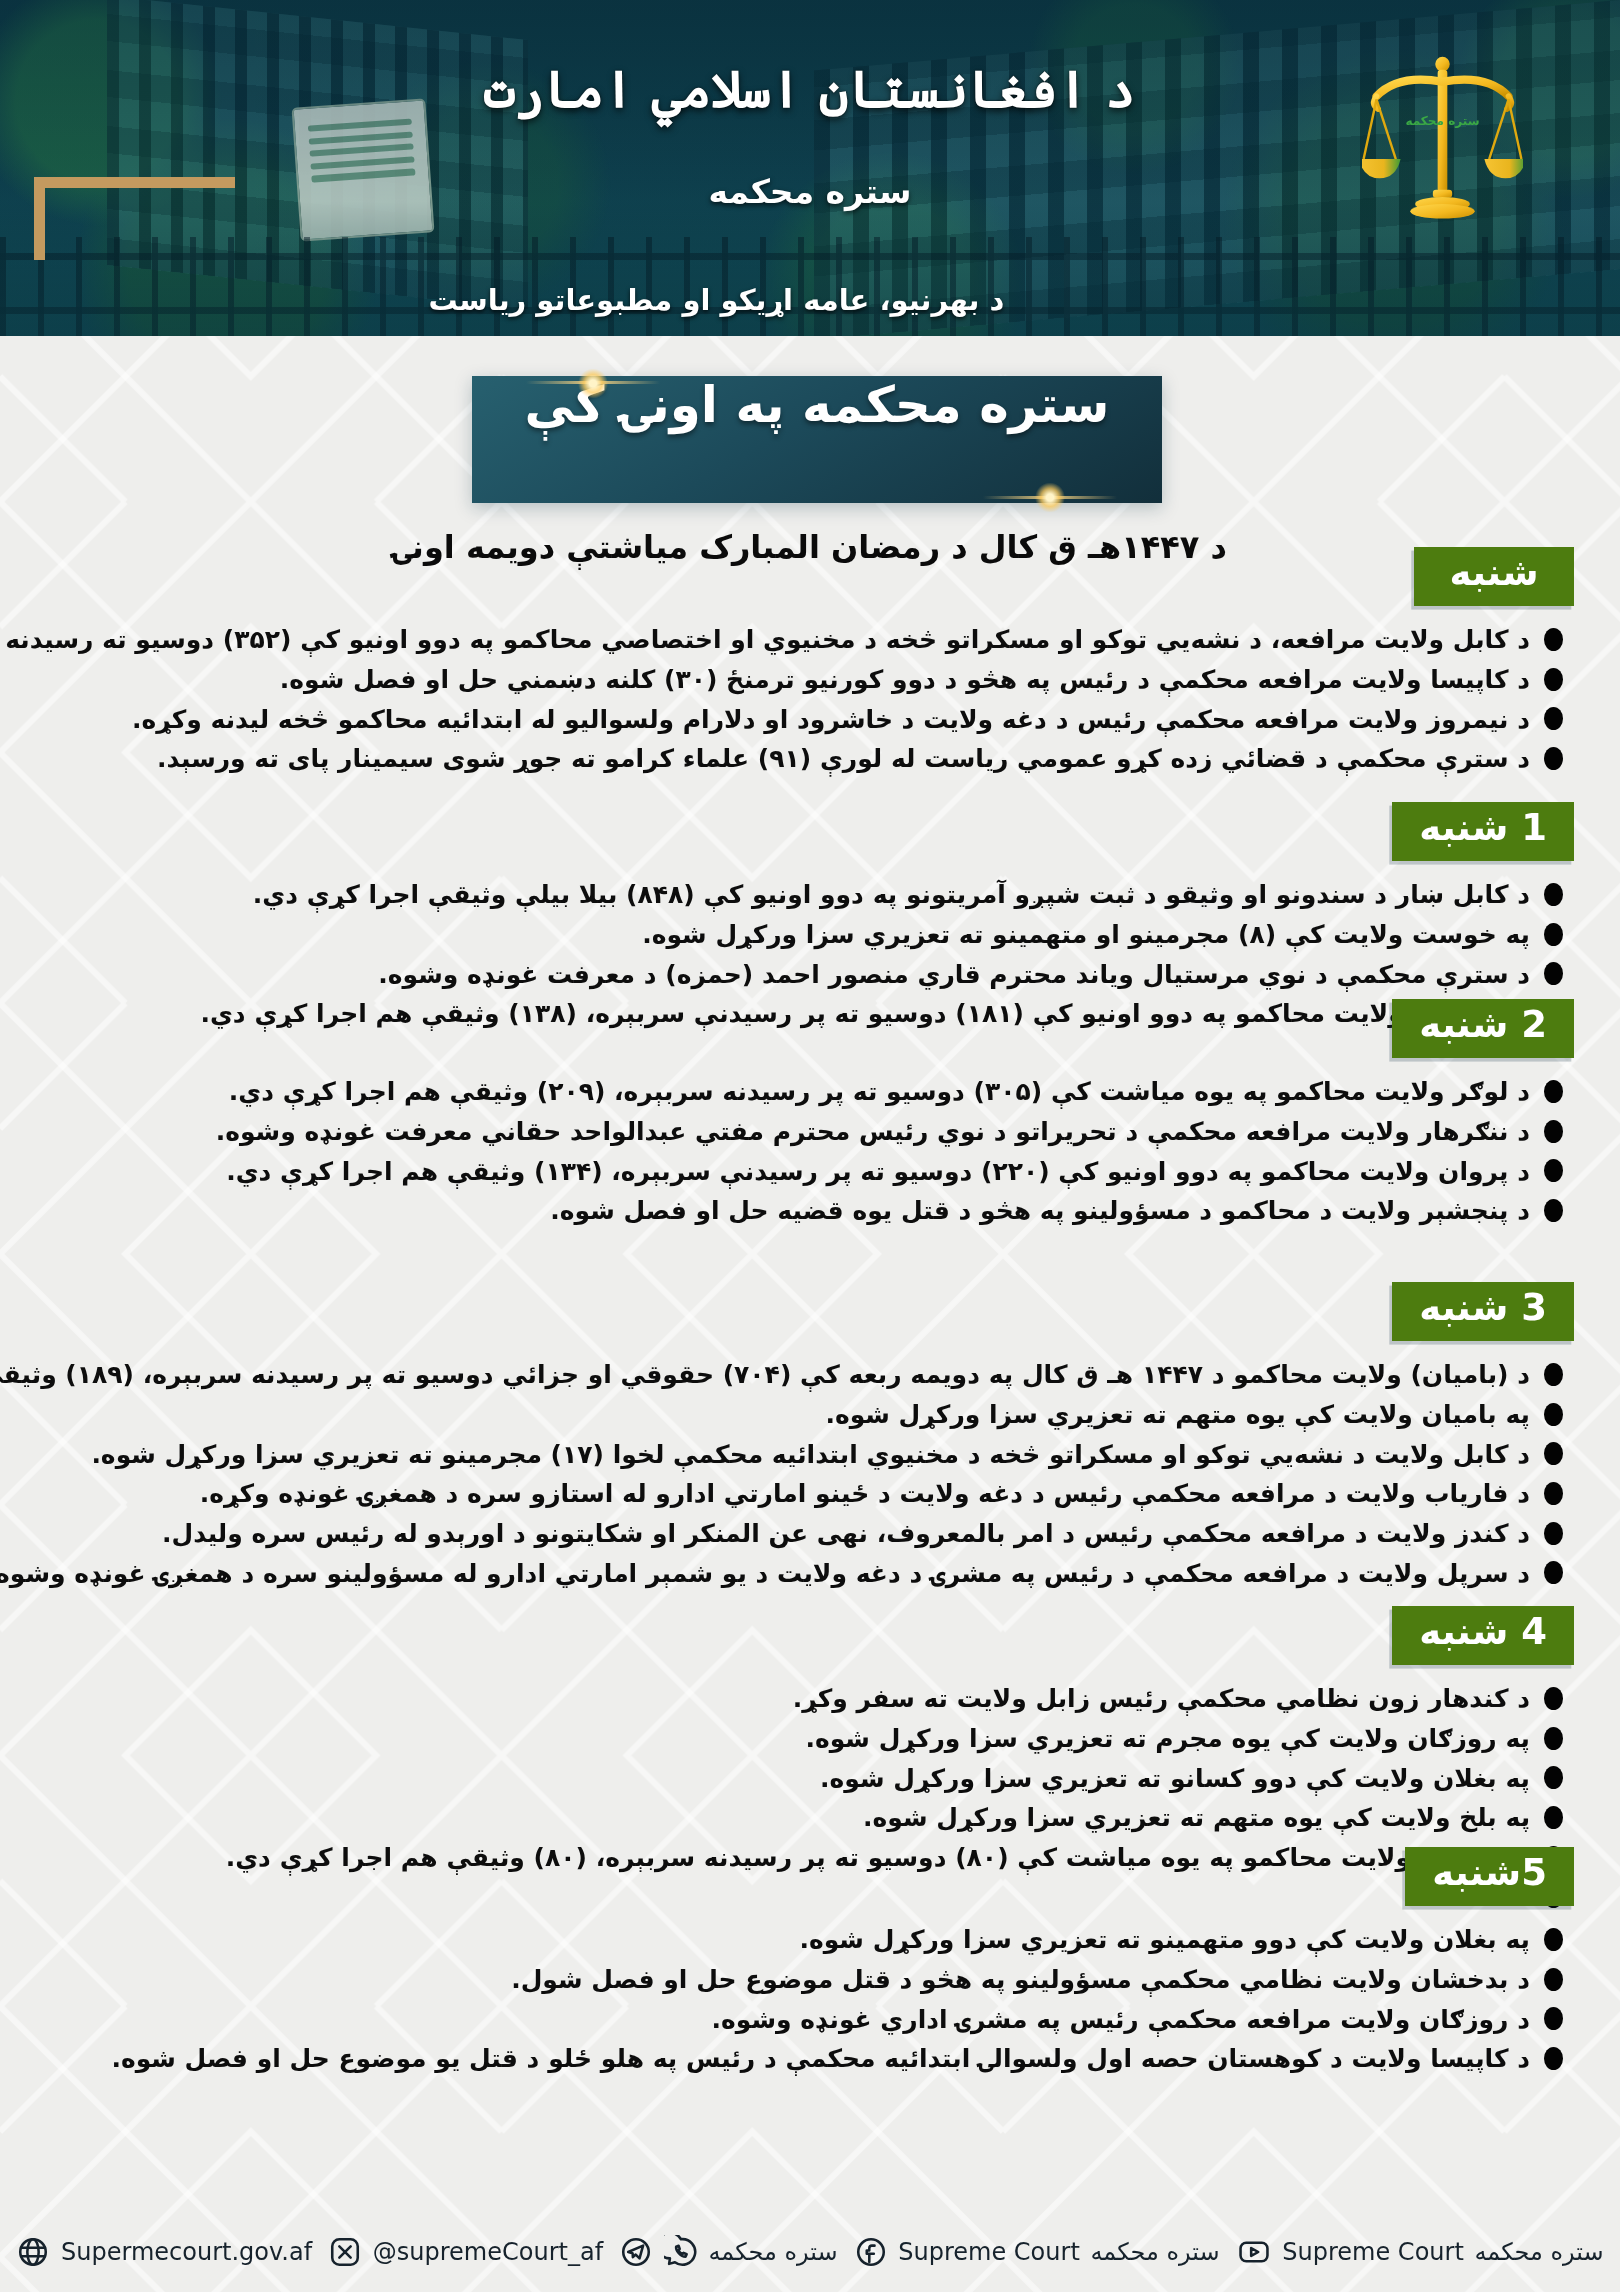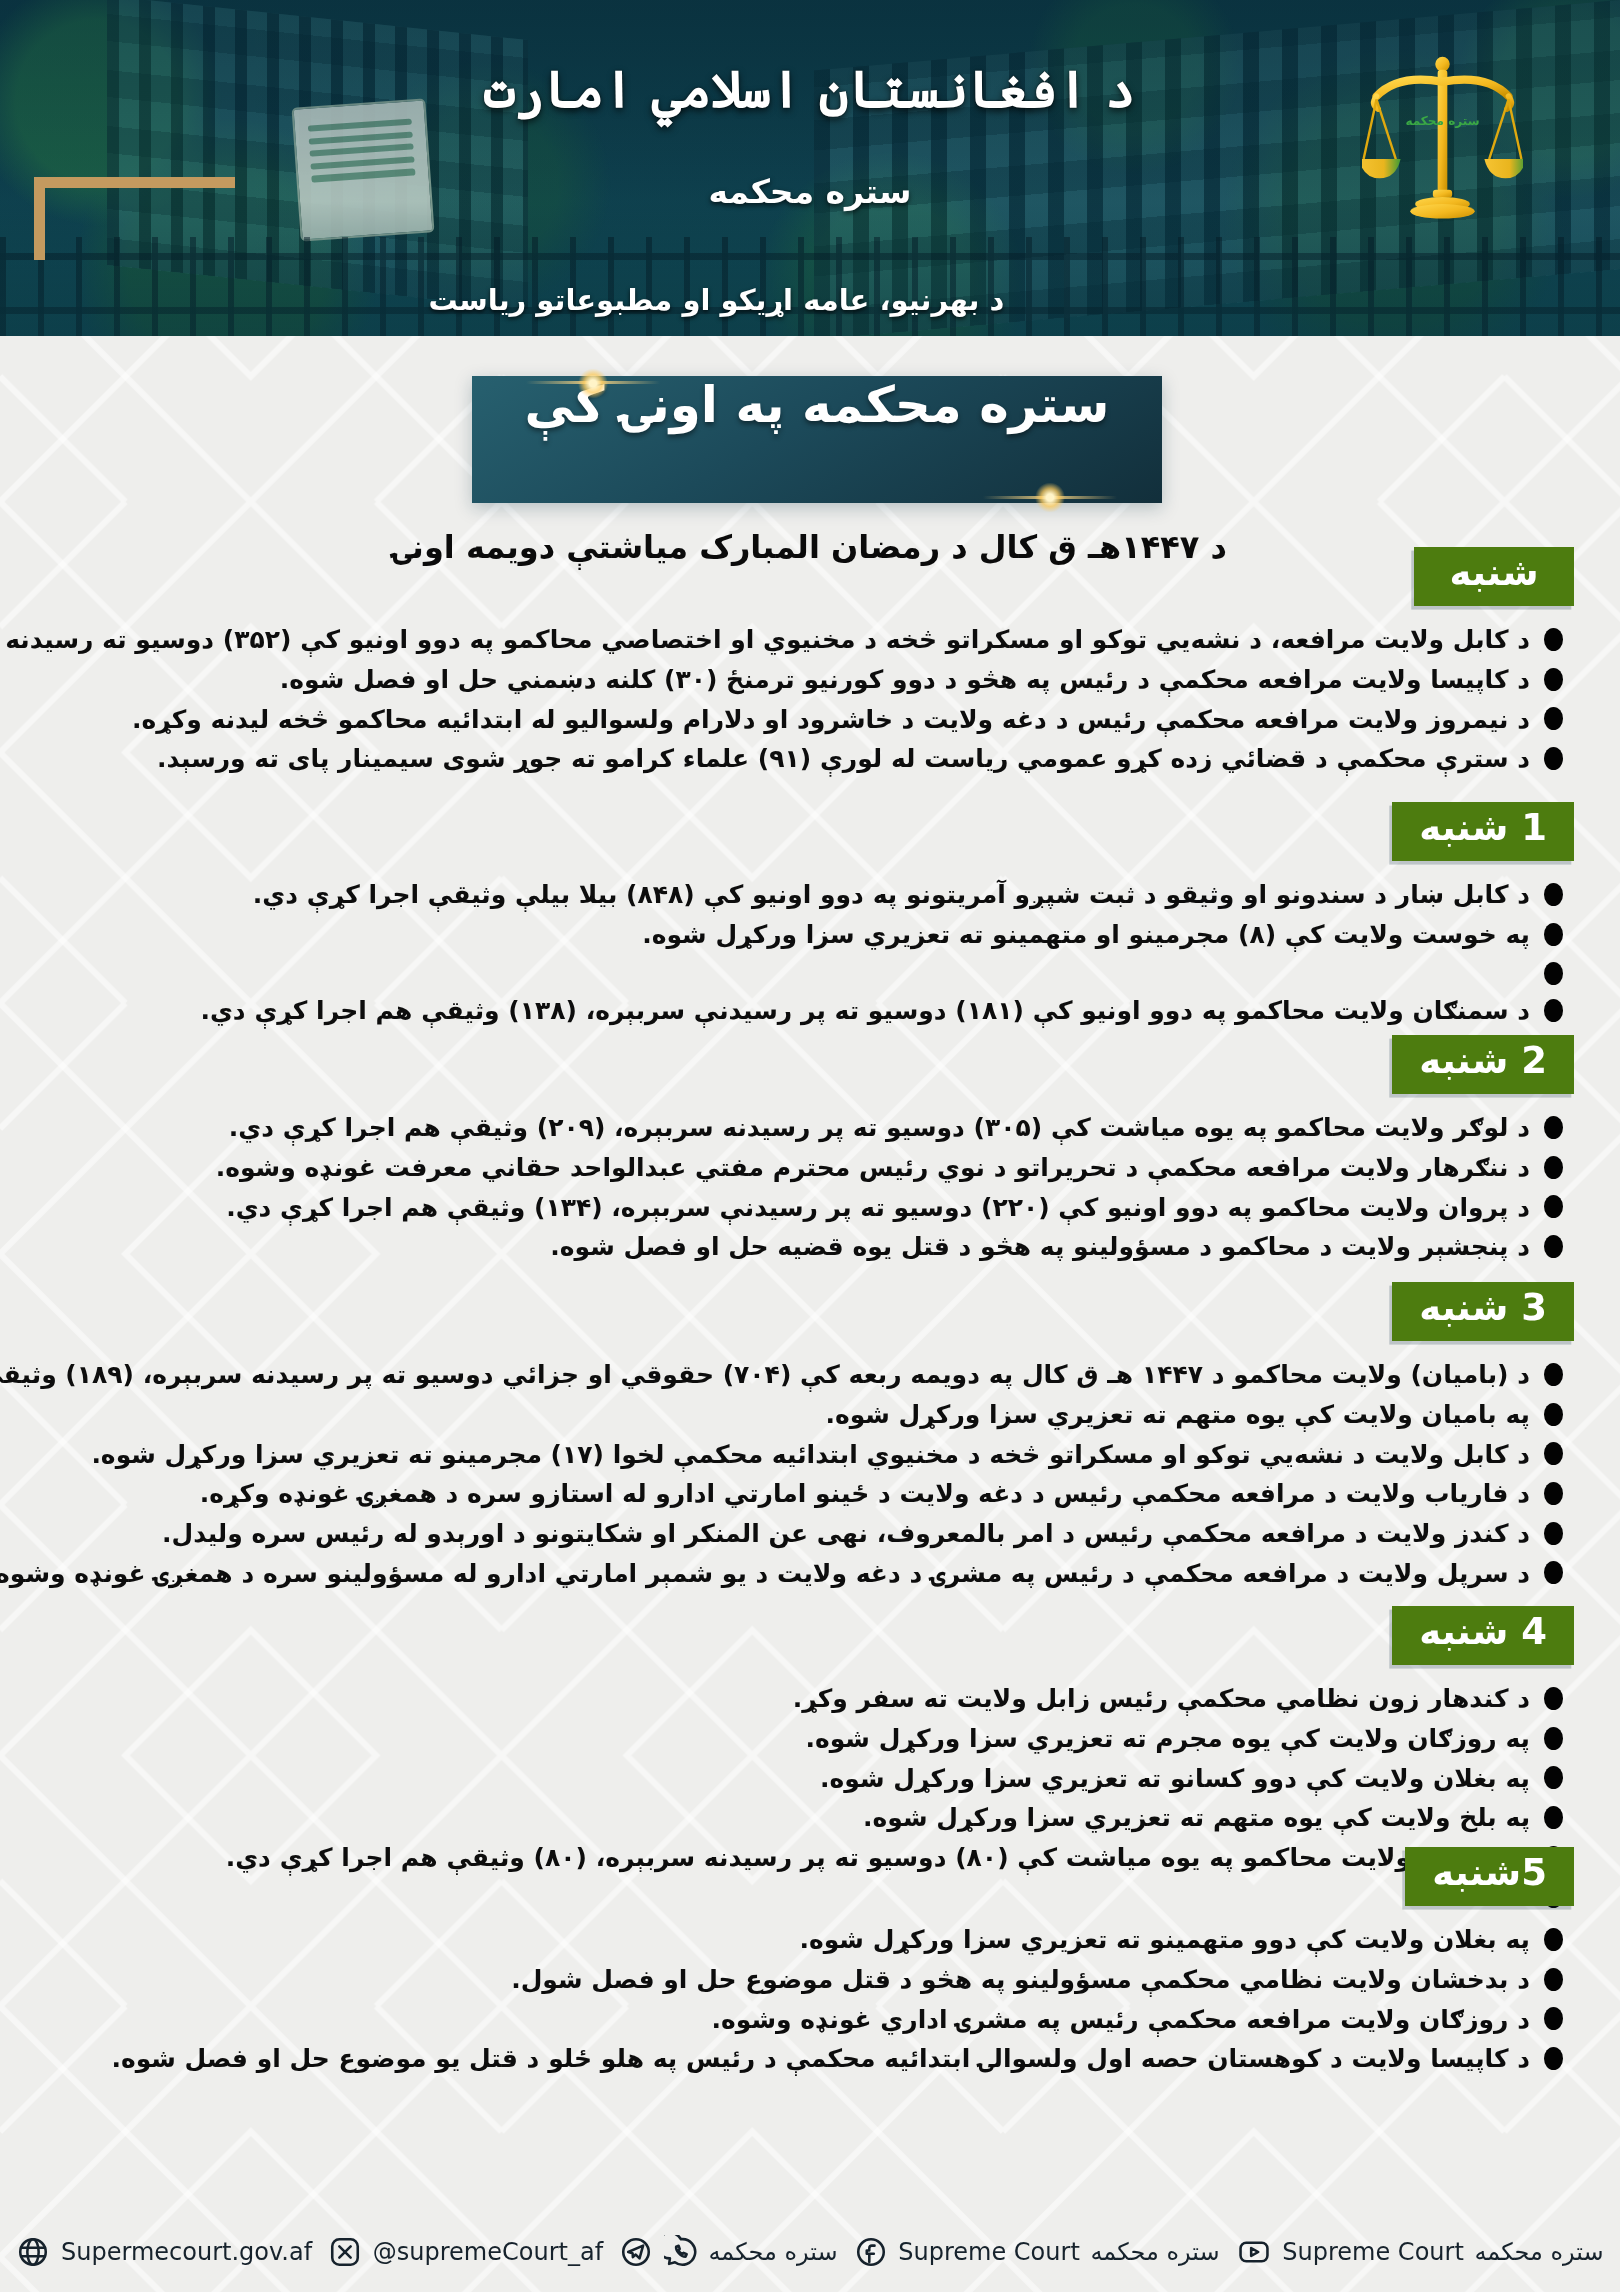--- a/index.html
+++ b/index.html
@@ -97,21 +97,21 @@
   .spark-tl{left:54px;top:-9px;}
   .spark-br{right:45px;bottom:-10.7px;}
 
   .subtitle{
     position:absolute;top:528px;left:0;width:100%;z-index:2;text-align:center;direction:rtl;
     color:#0b0b0b;font-weight:bold;font-size:32px;
   }
 
   
   .day-section{position:absolute;left:0;right:0;z-index:2;direction:rtl;padding:0 46px 0 27px;white-space:nowrap;}
-  .s1{top:547px;} .s2{top:802px;} .s3{top:1035px;} .s4{top:1282px;} .s5{top:1606px;} .s6{top:1847px;}
+  .s1{top:547px;} .s2{top:802px;} .s3{top:999px;} .s4{top:1282px;} .s5{top:1606px;} .s6{top:1847px;}
   .day-box{
     display:inline-block;background:#4d7c0f;color:#ffffff;
     font-size:37px;font-weight:bold;line-height:1.1;
     padding:6.3px 27px 11.6px;min-width:106px;text-align:center;
     box-shadow:-2.7px 3.6px 0 rgba(18,52,70,.22);
   }
   ul.bullets{margin:19.7px 0 0;padding:0 10.7px 0 0;list-style:none;}
   ul.bullets li{
     display:flex;align-items:flex-start;direction:rtl;
     font-size:25px;font-weight:bold;color:#0d0d0d;line-height:1.16;
@@ -242,20 +242,21 @@
           <li>
             <span class="dot"></span>
             <span>د کابل ښار د سندونو او وثیقو د ثبت شپږو آمریتونو په دوو اونیو کې (۸۴۸) بیلا بیلې وثیقې اجرا کړې دي.</span>
           </li>
           <li>
             <span class="dot"></span>
             <span>په خوست ولایت کې (۸) مجرمینو او متهمینو ته تعزیري سزا ورکړل شوه.</span>
           </li>
           <li>
             <span class="dot"></span>
+            <span>د سترې محکمې د نوي مرستیال ویاند محترم قاري منصور احمد (حمزه) د معرفت غونډه وشوه.</span>
           </li>
           <li>
             <span class="dot"></span>
             <span>د سمنګان ولایت محاکمو په دوو اونیو کې (۱۸۱) دوسیو ته پر رسیدنې سربېره، (۱۳۸) وثیقې هم اجرا کړې دي.</span>
           </li>
         </ul>
     </section>
 
     <section class="day-section s3">
       <div class="day-box"><span>2 شنبه</span></div>

